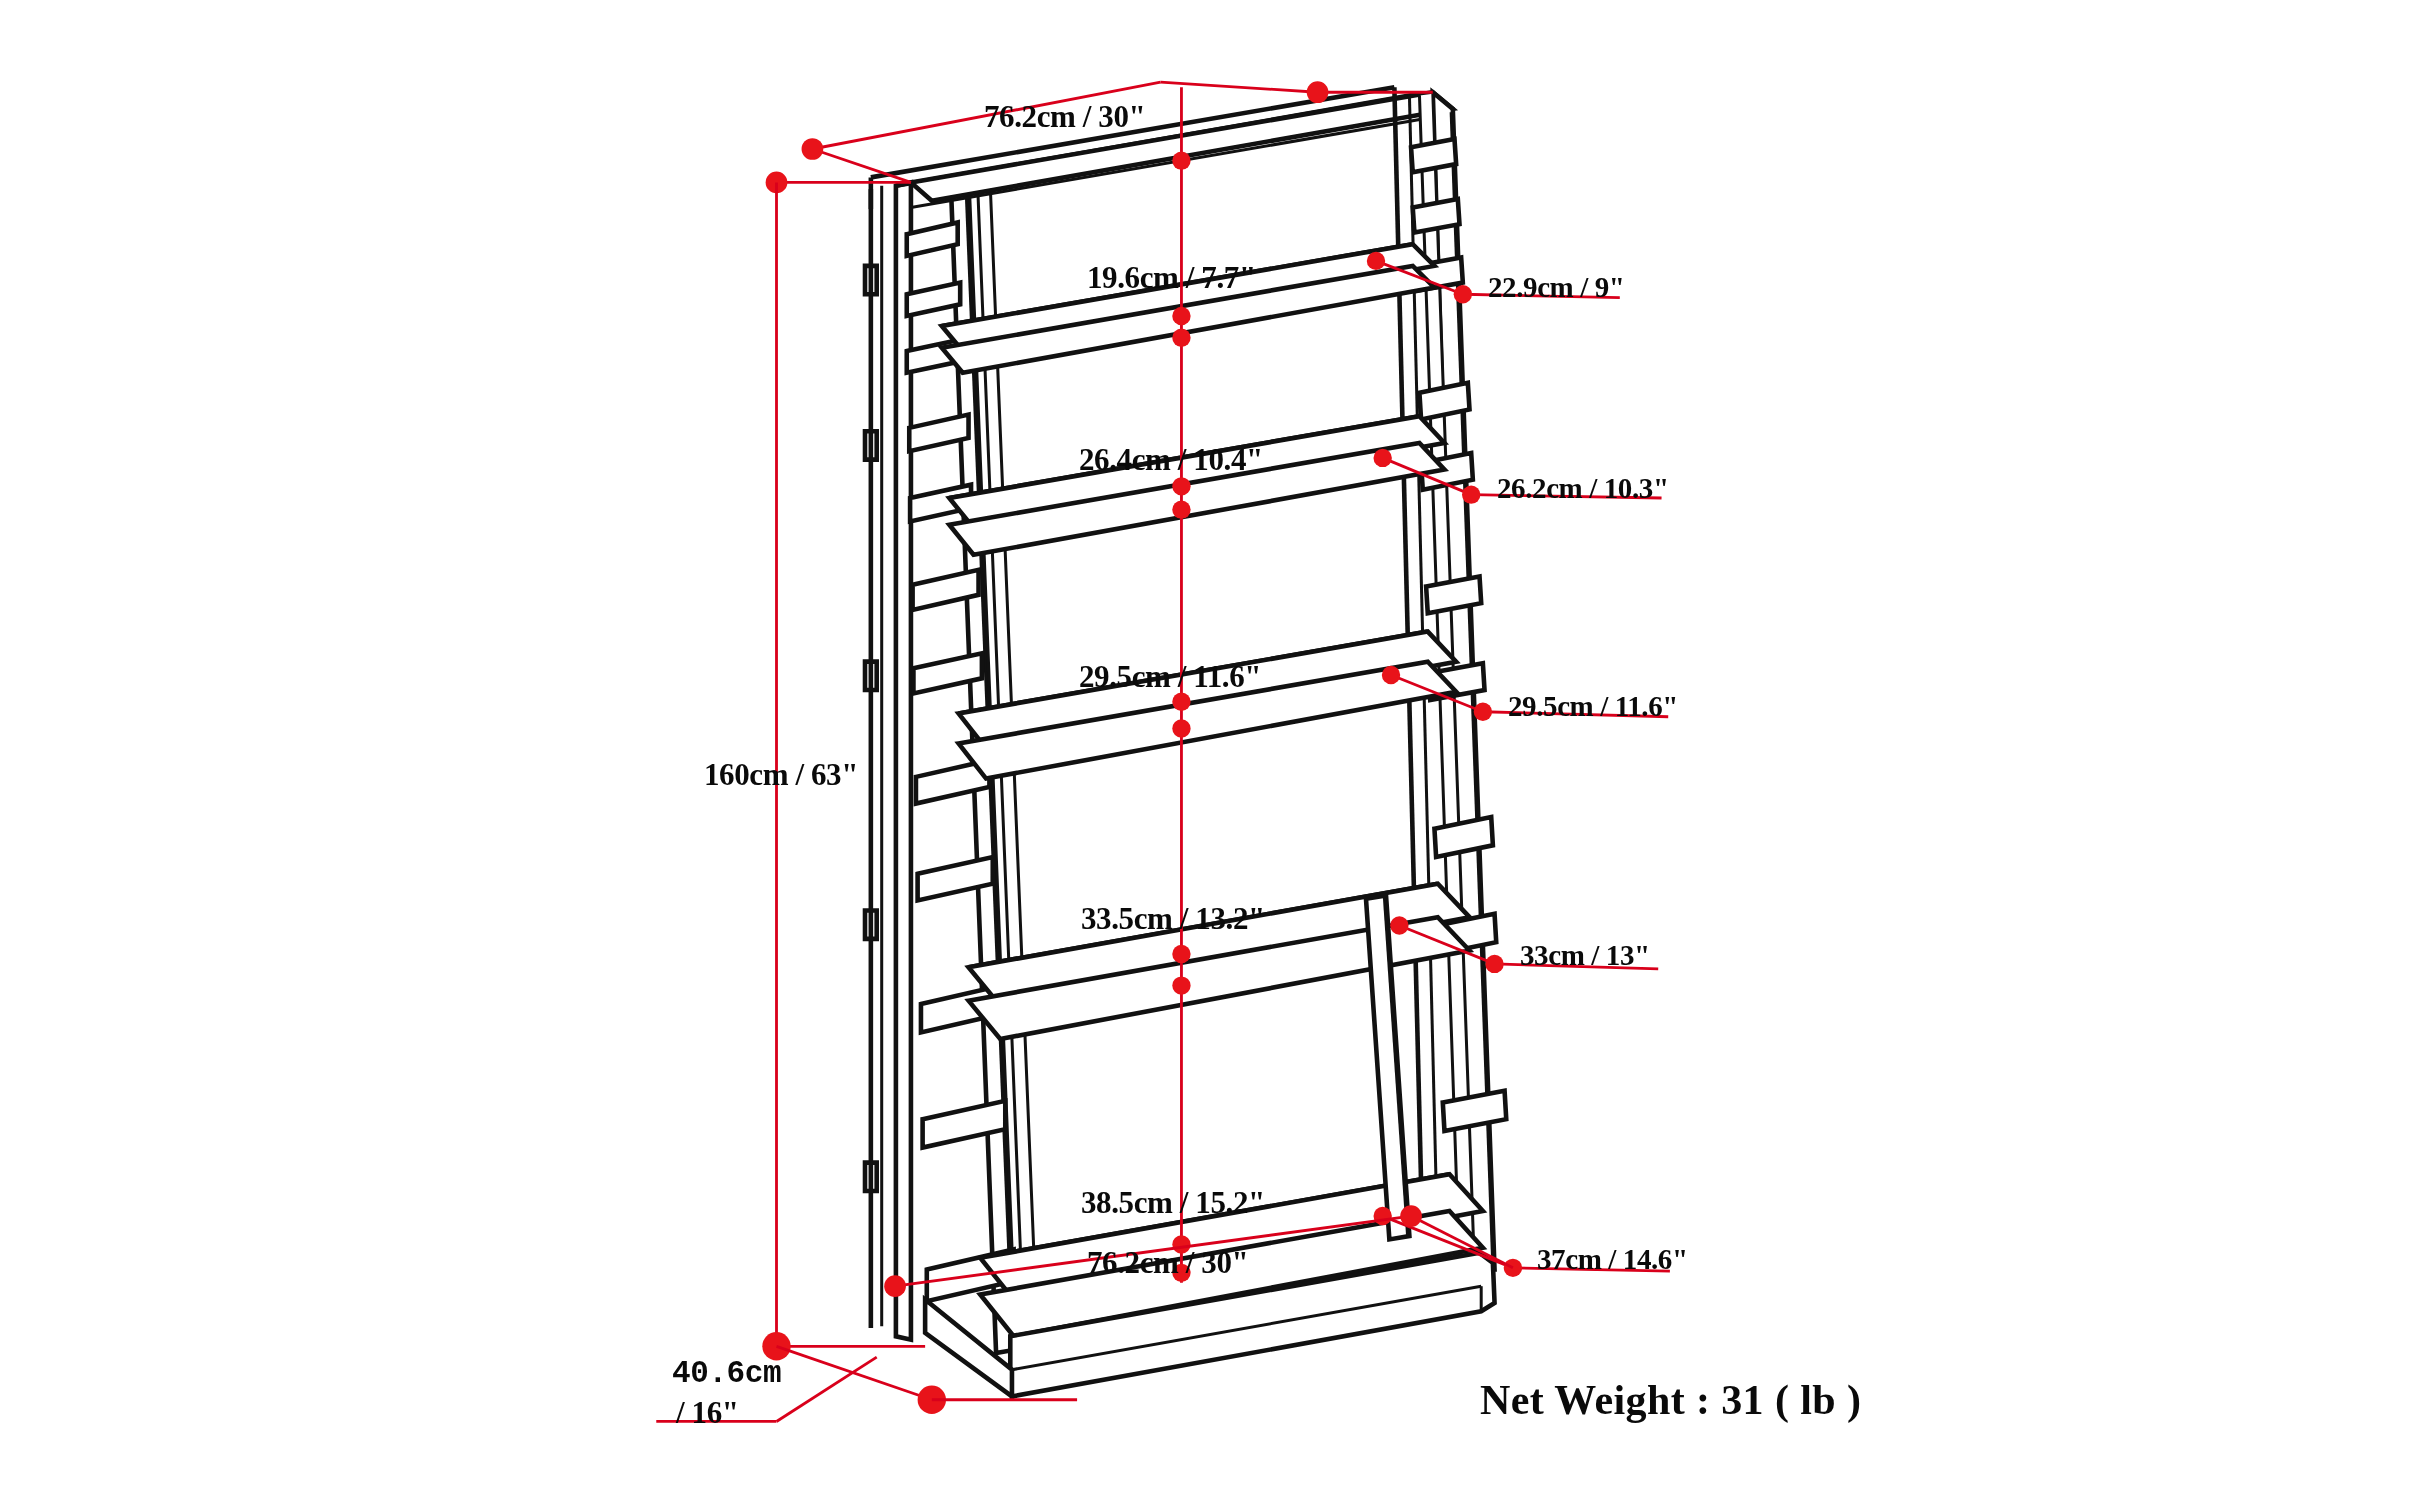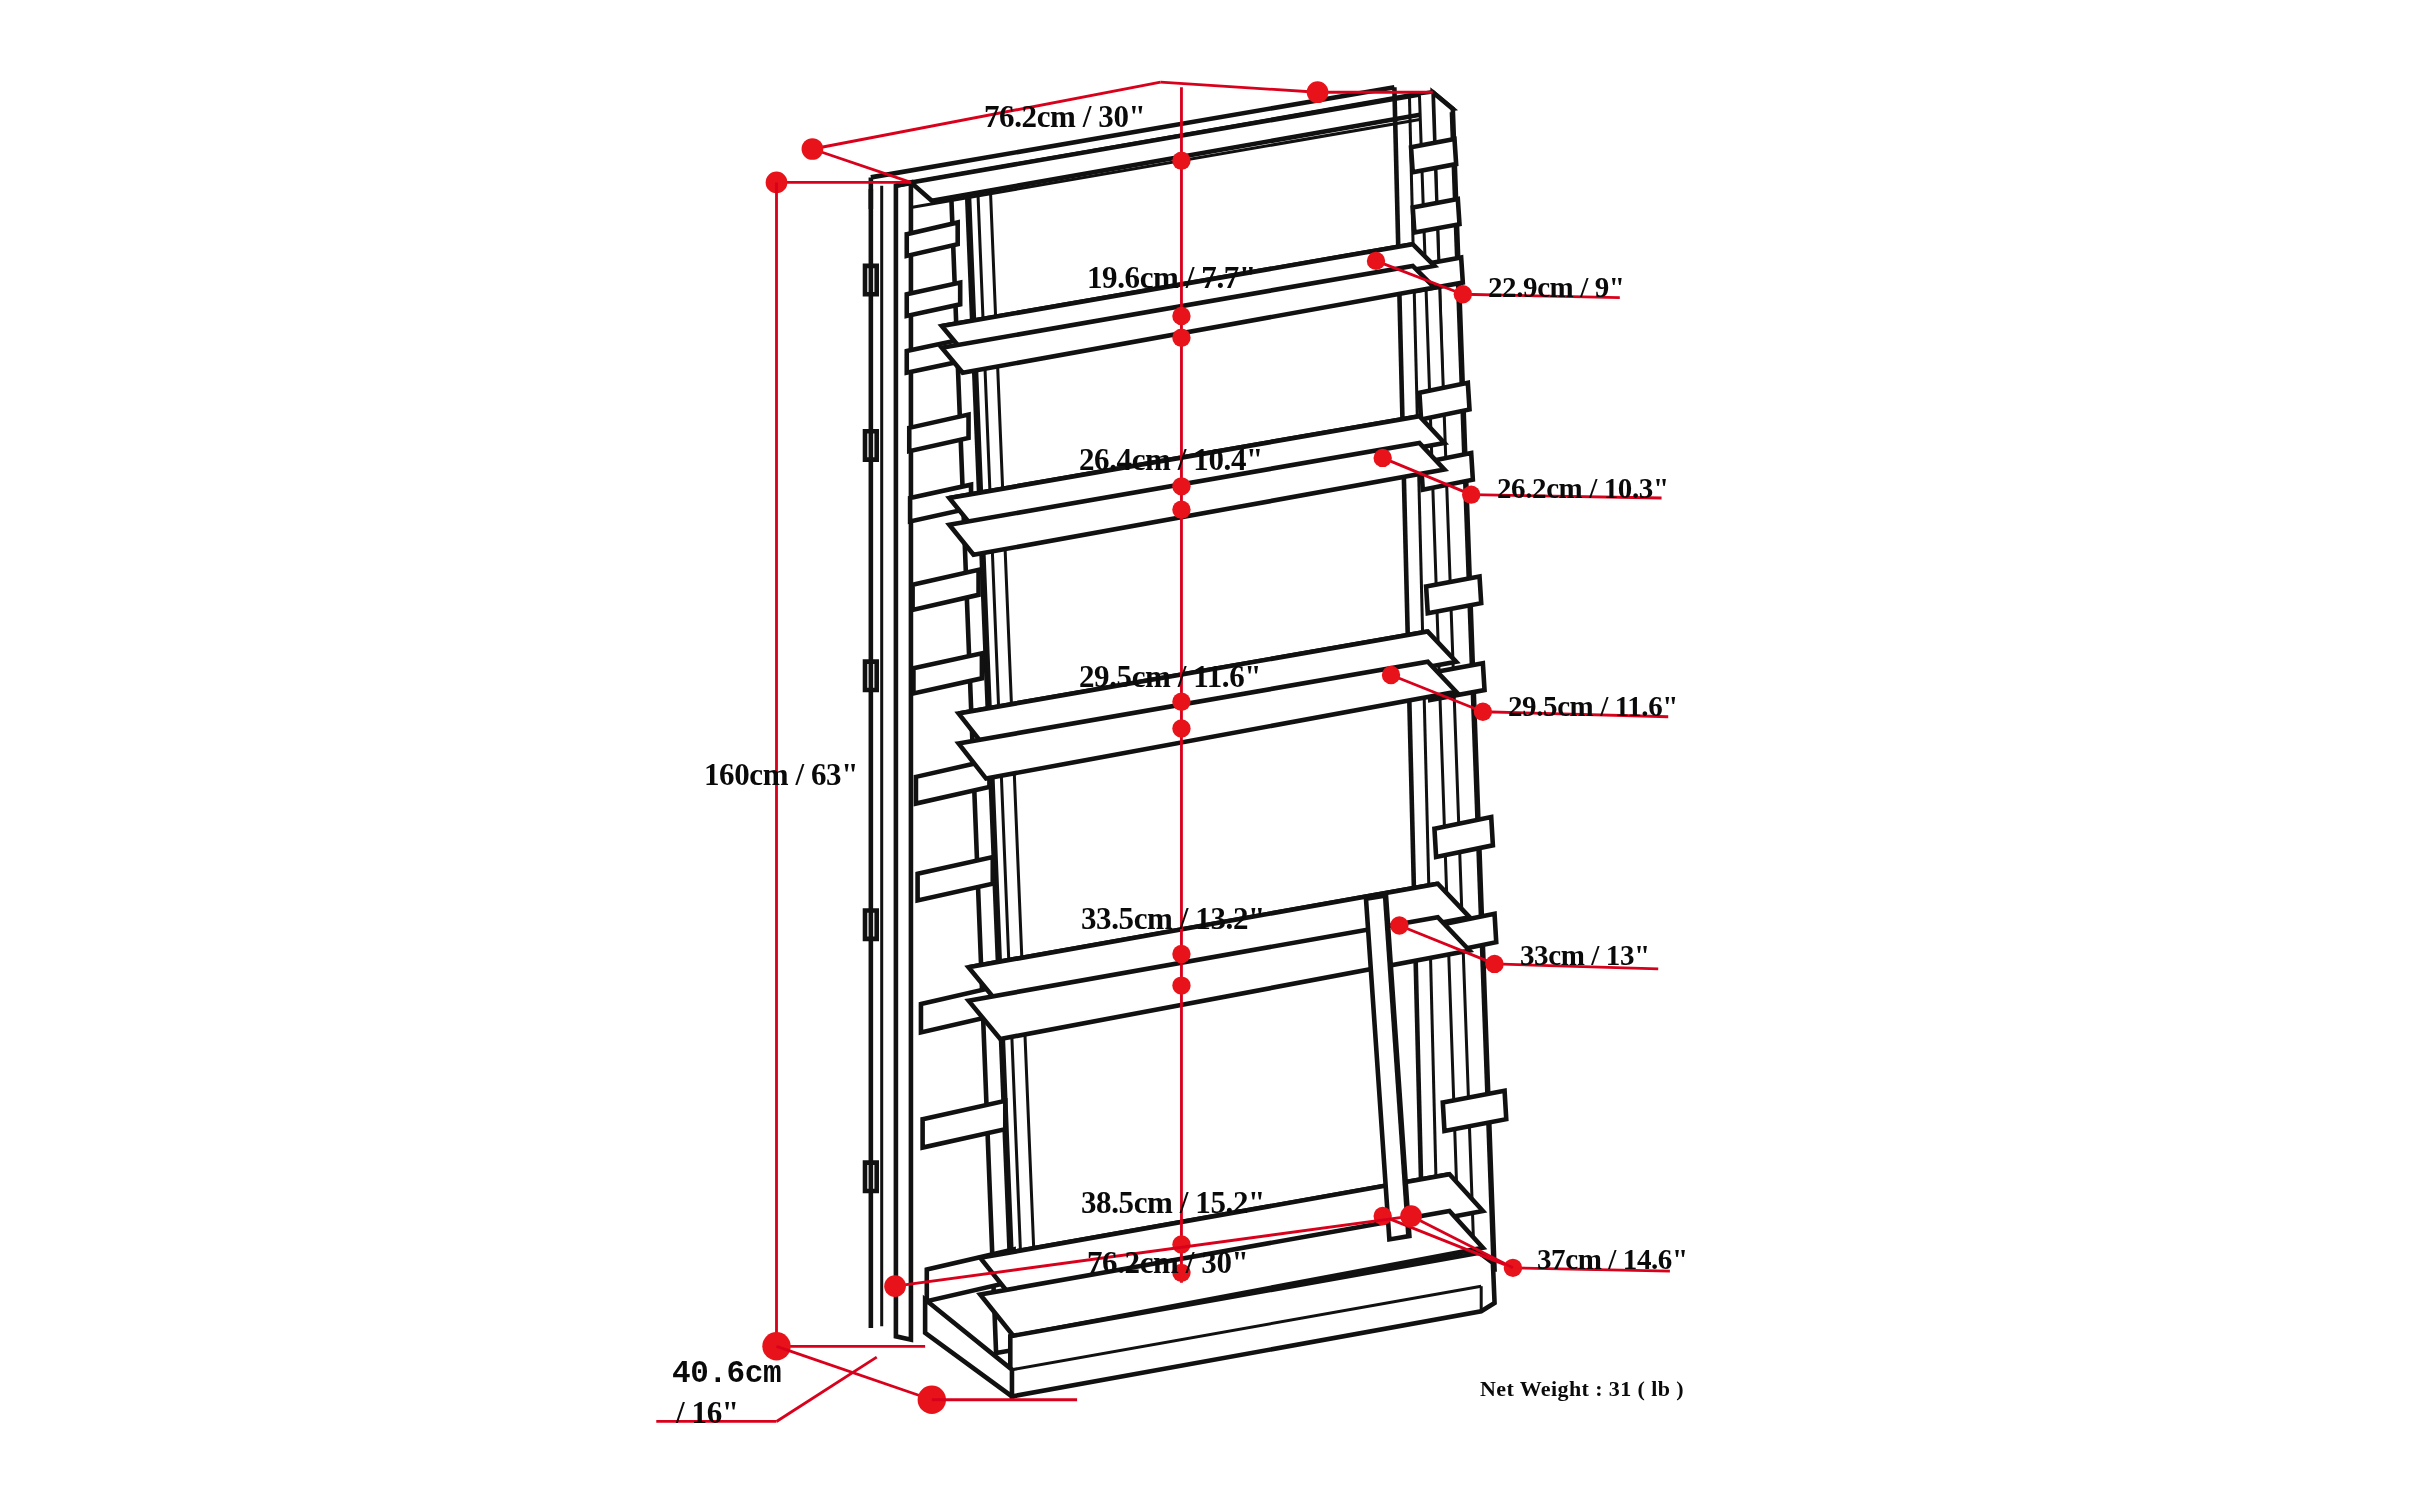--- a/index.html
+++ b/index.html
@@ -35,21 +35,21 @@
     white-space: nowrap;
     letter-spacing: -0.4px;
     line-height: 1.08;
   }
   .dim-label.sz-main { font-size: 31px; }
   .dim-label.sz-side { font-size: 29px; }
   .weight-label {
     position: absolute;
     font-family: "Liberation Serif", "DejaVu Serif", serif;
     font-weight: bold;
-    font-size: 22px;
+    font-size: 42px;
     color: #0a0a0a;
     white-space: nowrap;
     letter-spacing: 0.4px;
   }
 </style>
 </head>
 <body>
 
 <div id="canvas">
 

